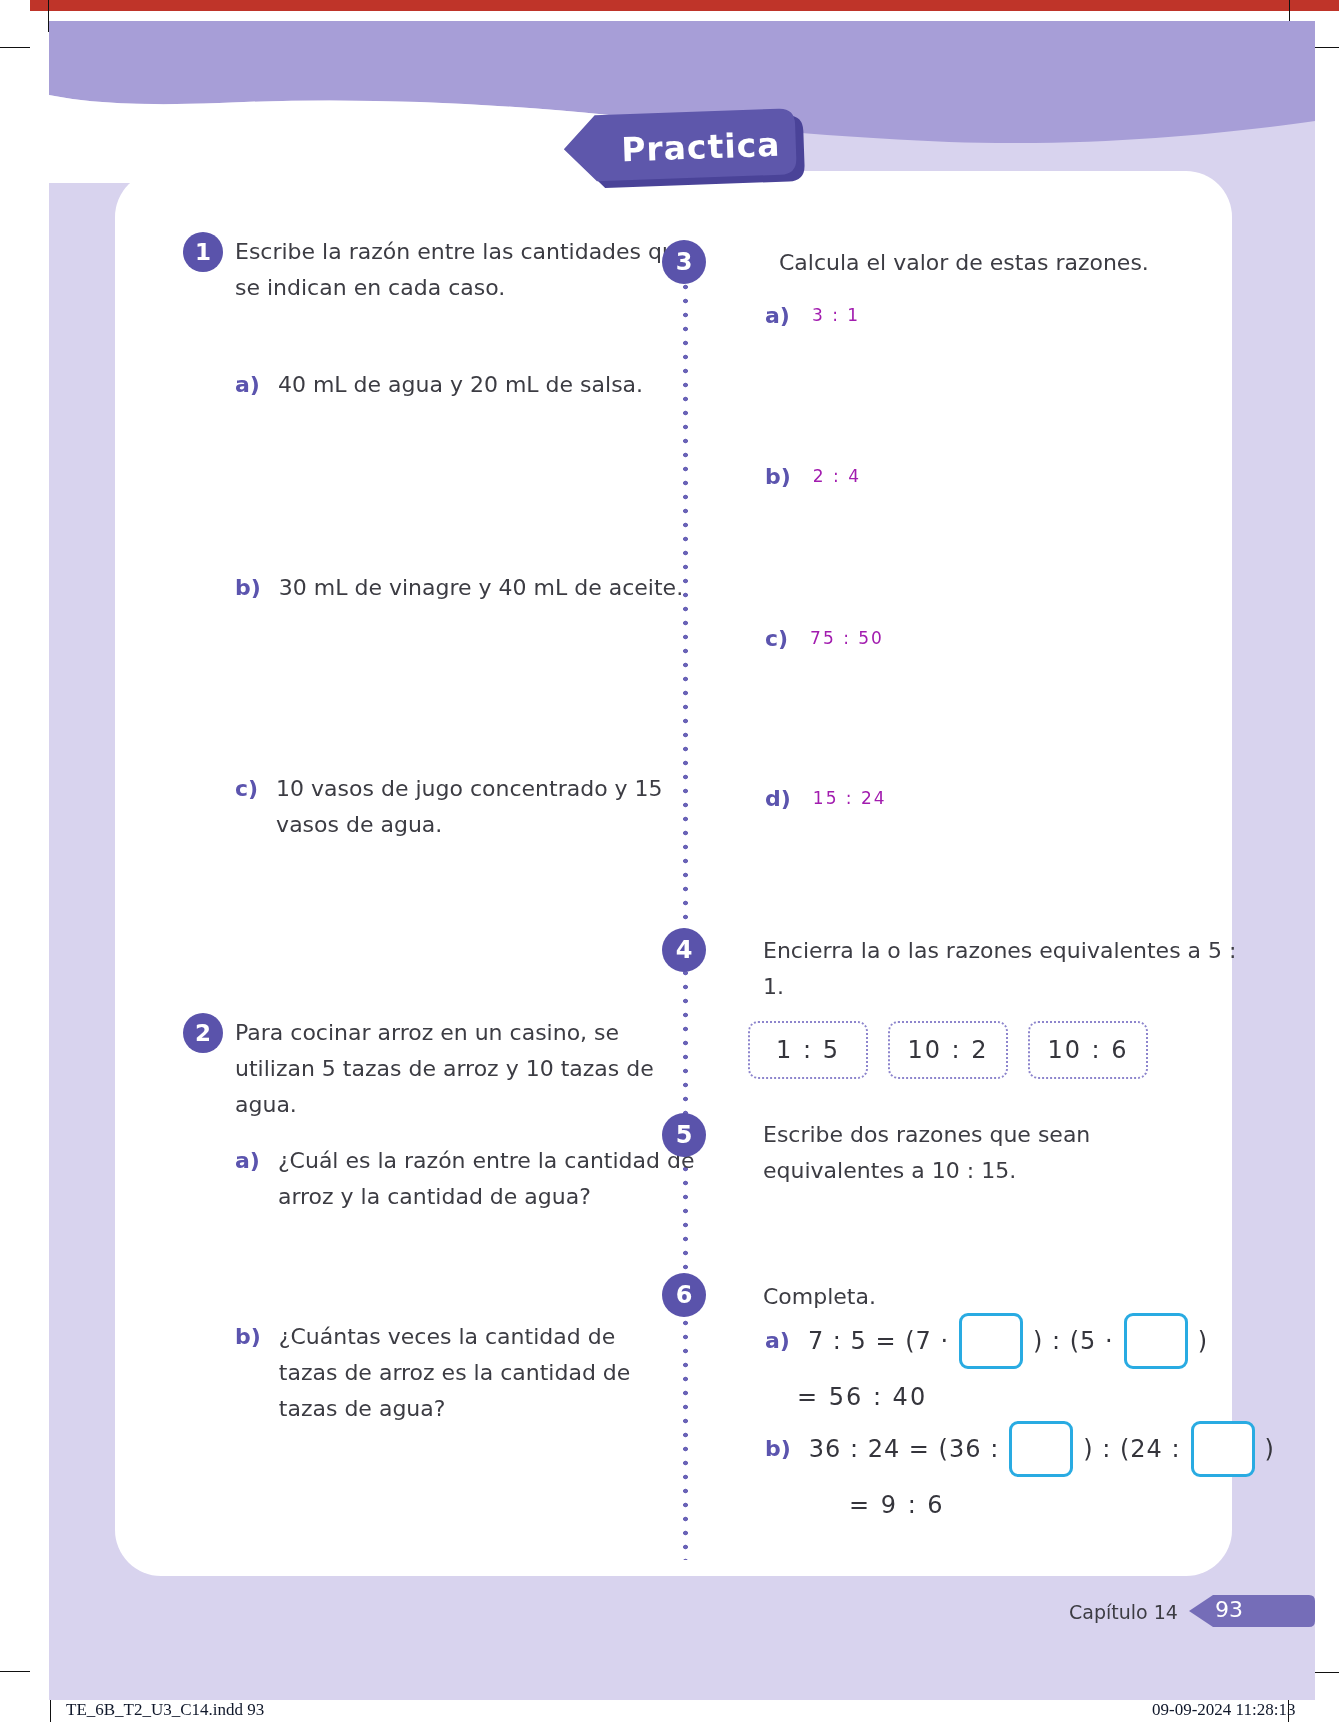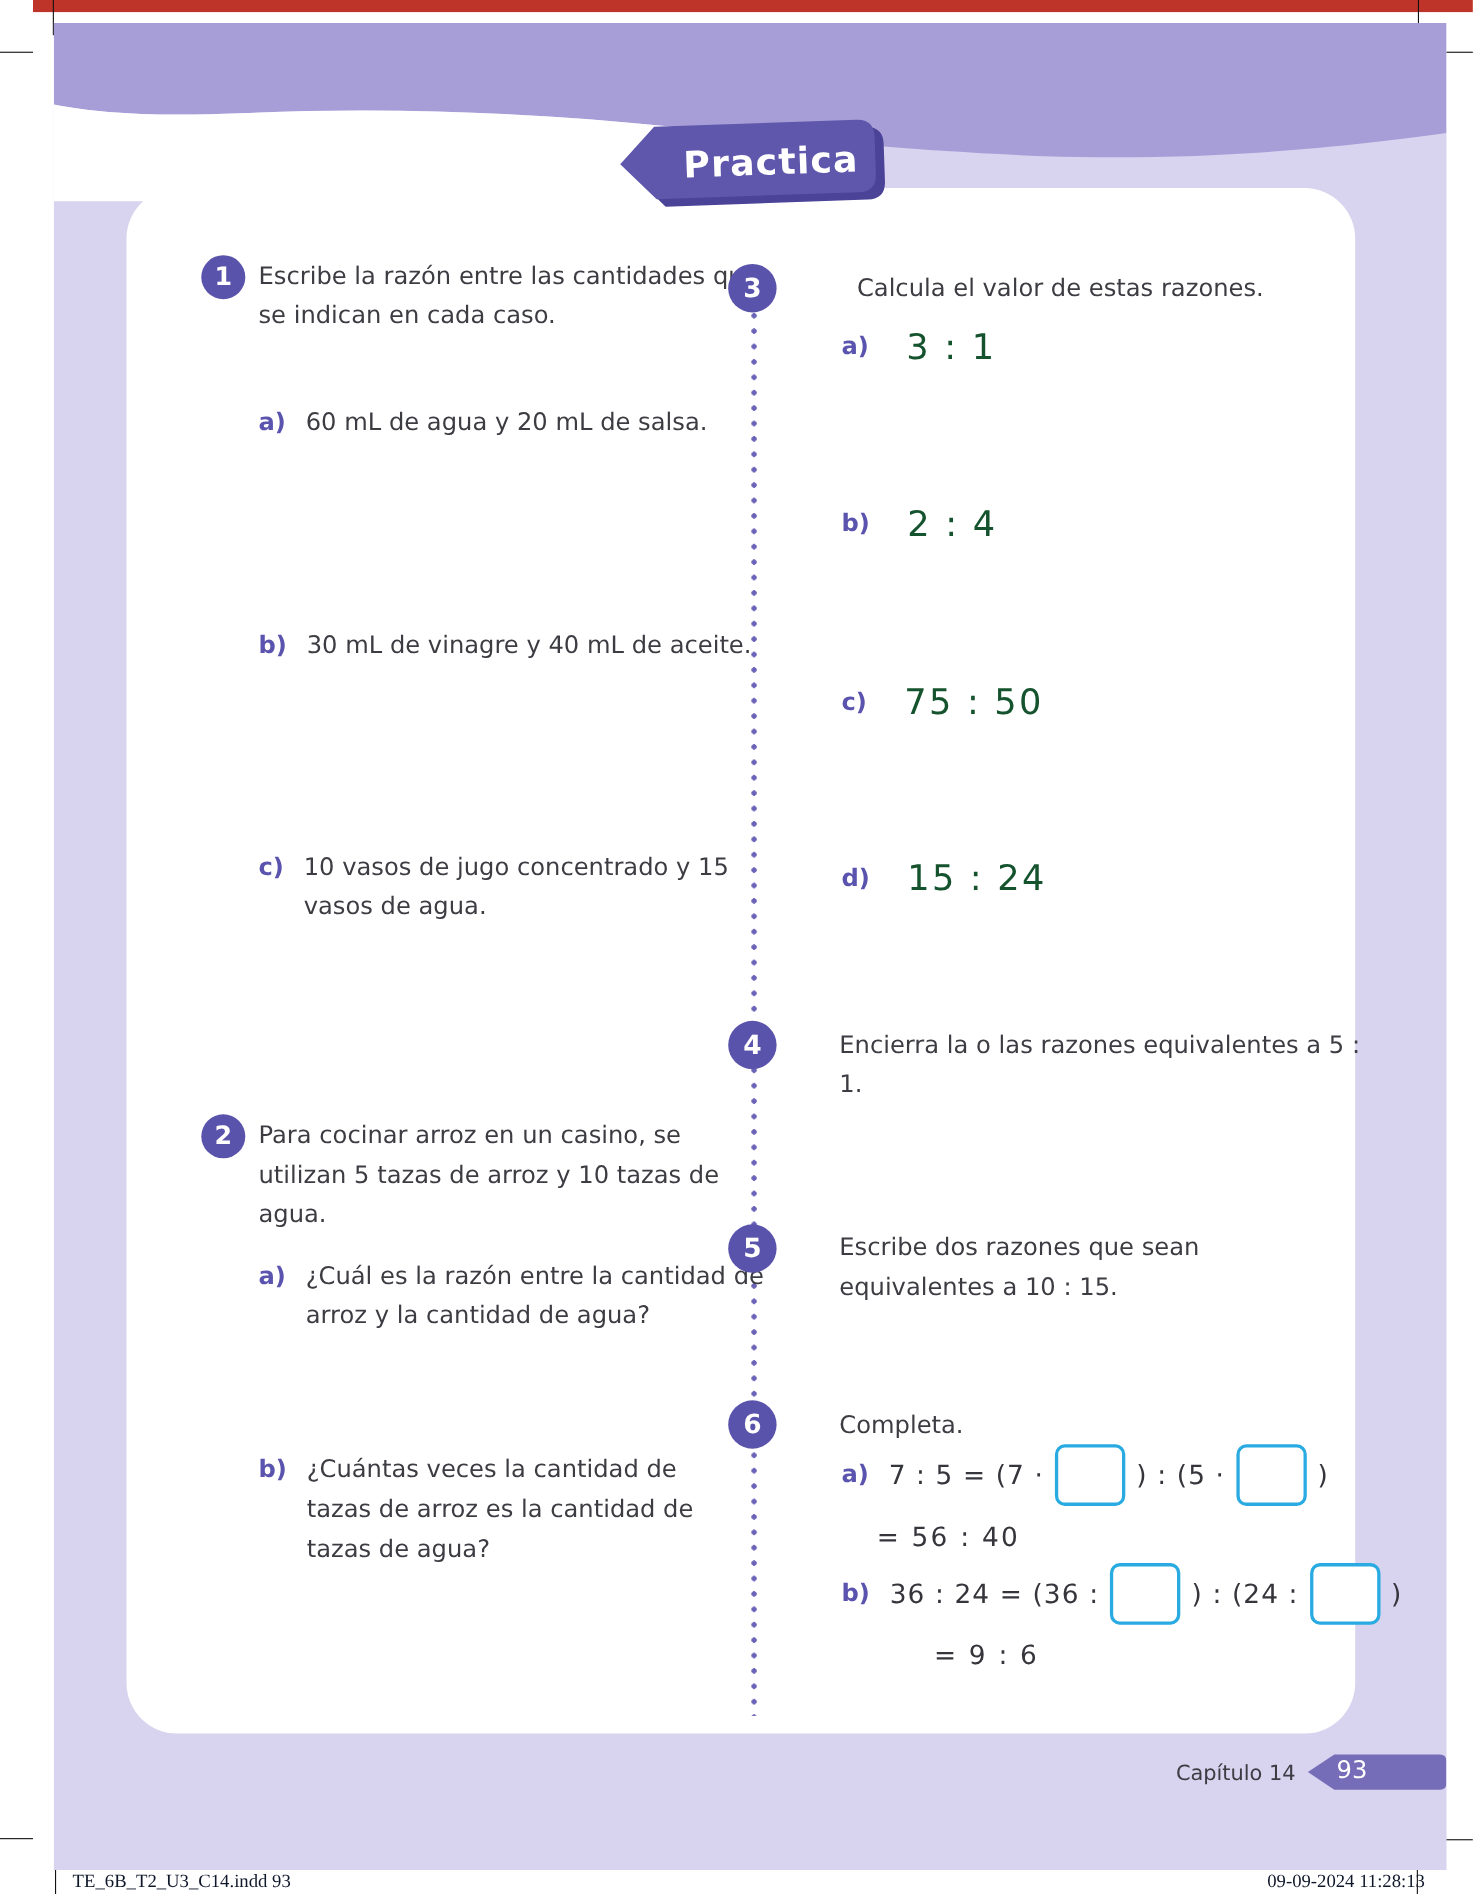--- a/index.html
+++ b/index.html
@@ -41,21 +41,21 @@
   .badge {
     border-radius:50%; background:#5a53ab; color:#fff; font-weight:bold;
     display:flex; align-items:center; justify-content:center;
   }
   .badge.sm { width:40px; height:40px; font-size:23px; }
   .badge.lg { width:44px; height:44px; font-size:24px; }
 
   .txt { font-size:22px; line-height:36px; color:#3c3c43; }
   .item-label { color:#5b54ae; font-weight:bold; font-size:22px; line-height:36px; }
   .row { display:flex; gap:18px; align-items:flex-start; }
-  .ratio { font-size:32px; letter-spacing:2px; color:#14532d; line-height:34px;margin-left:12px; }
+  .ratio { font-size:17px; letter-spacing:2px; color:#a21caf; line-height:34px; }
 
   
   .divider {
     width:5px;
     background-image:radial-gradient(circle,#6a63b7 2.2px,transparent 2.6px);
     background-size:5px 14px; background-repeat:repeat-y;
   }
 
   
   .options { display:flex; gap:20px; }
@@ -115,21 +115,21 @@
     <div class="banner-label">Practica</div>
   </div>
 
   <div class="abs divider" style="left:634px;top:217px;height:1322px"></div>
 
   <div class="abs badge sm" style="left:134px;top:211px">1</div>
   <div class="abs txt" style="left:186px;top:213px;width:480px">Escribe la razón entre las cantidades que se indican en cada caso.</div>
 
   <div class="abs row" style="left:186px;top:346px">
     <span class="item-label">a)</span>
-    <span class="txt">60 mL de agua y 20 mL de salsa.</span>
+    <span class="txt">40 mL de agua y 20 mL de salsa.</span>
   </div>
 
   <div class="abs row" style="left:186px;top:549px">
     <span class="item-label">b)</span>
     <span class="txt">30 mL de vinagre y 40 mL de aceite.</span>
   </div>
 
   <div class="abs row" style="left:186px;top:750px">
     <span class="item-label">c)</span>
     <span class="txt" style="width:390px">10 vasos de jugo concentrado y 15 vasos de agua.</span>
@@ -164,20 +164,25 @@
     <span class="ratio">75 : 50</span>
   </div>
   <div class="abs row" style="left:716px;top:760px;gap:22px">
     <span class="item-label">d)</span>
     <span class="ratio">15 : 24</span>
   </div>
 
   <div class="abs badge lg" style="left:613px;top:907px">4</div>
   <div class="abs txt" style="left:714px;top:912px;width:475px">Encierra la o las razones equivalentes a 5 : 1.</div>
 
+  <div class="abs options" style="left:699px;top:1000px">
+    <div class="opt-box">1 : 5</div>
+    <div class="opt-box">10 : 2</div>
+    <div class="opt-box">10 : 6</div>
+  </div>
 
   <div class="abs badge lg" style="left:613px;top:1092px">5</div>
   <div class="abs txt" style="left:714px;top:1096px;width:380px">Escribe dos razones que sean equivalentes a 10 : 15.</div>
 
   <div class="abs badge lg" style="left:613px;top:1252px">6</div>
   <div class="abs txt" style="left:714px;top:1258px">Completa.</div>
 
   <div class="abs eq-row" style="left:716px;top:1292px">
     <span class="item-label" style="margin-right:10px">a)</span>
     <span class="eq-txt">7 : 5 = (7 ·</span>

